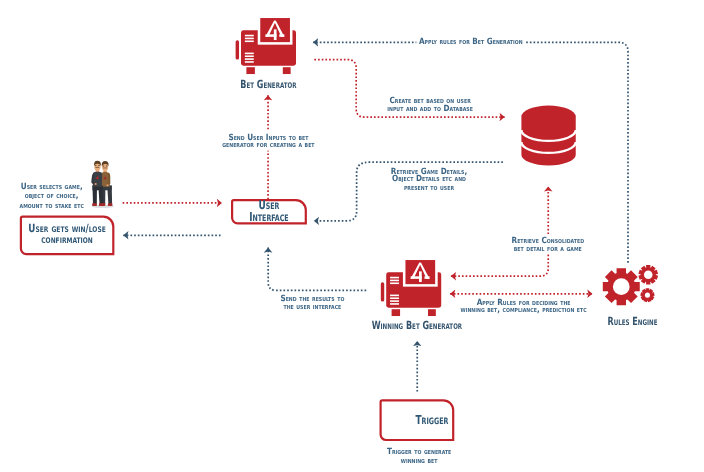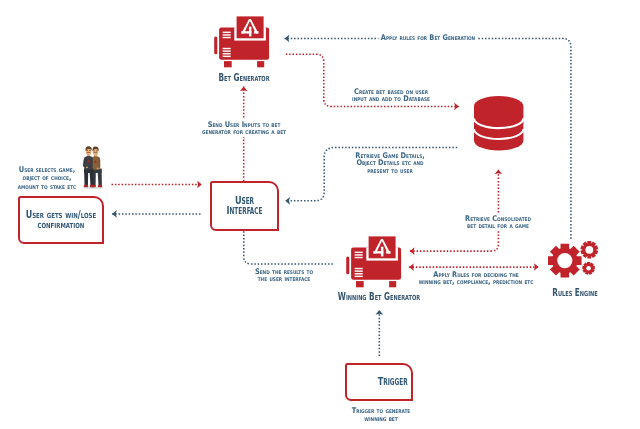--- a/index.html
+++ b/index.html
@@ -204,32 +204,32 @@
         <path d="M4.4,4.3 Q4.2,0.0 7.6,0.0 Q11.0,0.0 10.9,3.9 L10.7,4.7 Q9.7,2.4 7.0,2.9 Q5.0,3.3 4.6,4.9 Z" fill="#5d4024"></path>
         <rect x="5.4" y="4.4" width="1.3" height="0.8" fill="#3c2b1d"></rect>
         <rect x="8.4" y="4.4" width="1.3" height="0.8" fill="#3c2b1d"></rect>
         <rect x="5.7" y="6.4" width="3.6" height="0.55" fill="#4b372a"></rect>
 
         <path d="M7.6,14.7 L9.2,17.8 L6.0,17.8 Z" fill="#a32a2a"></path>
       </g>
     </g>
   </svg>
 
-  <div class="rbox" style="left:210px;top:181px;width:68.5px;height:50px;">
+  <div class="rbox" style="left:210px;top:181px;width:68.5px;height:23px;">
     <div class="txt" style="font-size:11.3px;line-height:0.93;transform:scaleX(0.80);">
       <div>User</div>
       <div>Interface</div>
     </div>
   </div>
 
   <div class="rbox" style="left:345px;top:363px;width:67.5px;height:37.5px;padding-left:27px;">
     <div class="txt" style="font-size:11.3px;transform:scaleX(0.80);">Trigger</div>
   </div>
 
-  <div class="rbox" style="left:18px;top:196px;width:86px;height:48px;">
+  <div class="rbox" style="left:18px;top:196px;width:86px;height:36px;">
     <div class="txt" style="font-size:10.3px;line-height:0.95;transform:scaleX(0.86);">
       <div>User gets win/lose</div>
       <div>confirmation</div>
     </div>
   </div>
 
   <div class="cap nodelabel ctr" style="left:243.6px;top:71.5px;">Bet Generator</div>
   <div class="cap nodelabel ctr" style="left:378.6px;top:291.2px;">Winning Bet Generator</div>
   <div class="cap nodelabel ctr" style="left:574.9px;top:286.8px;">Rules Engine</div>
 

